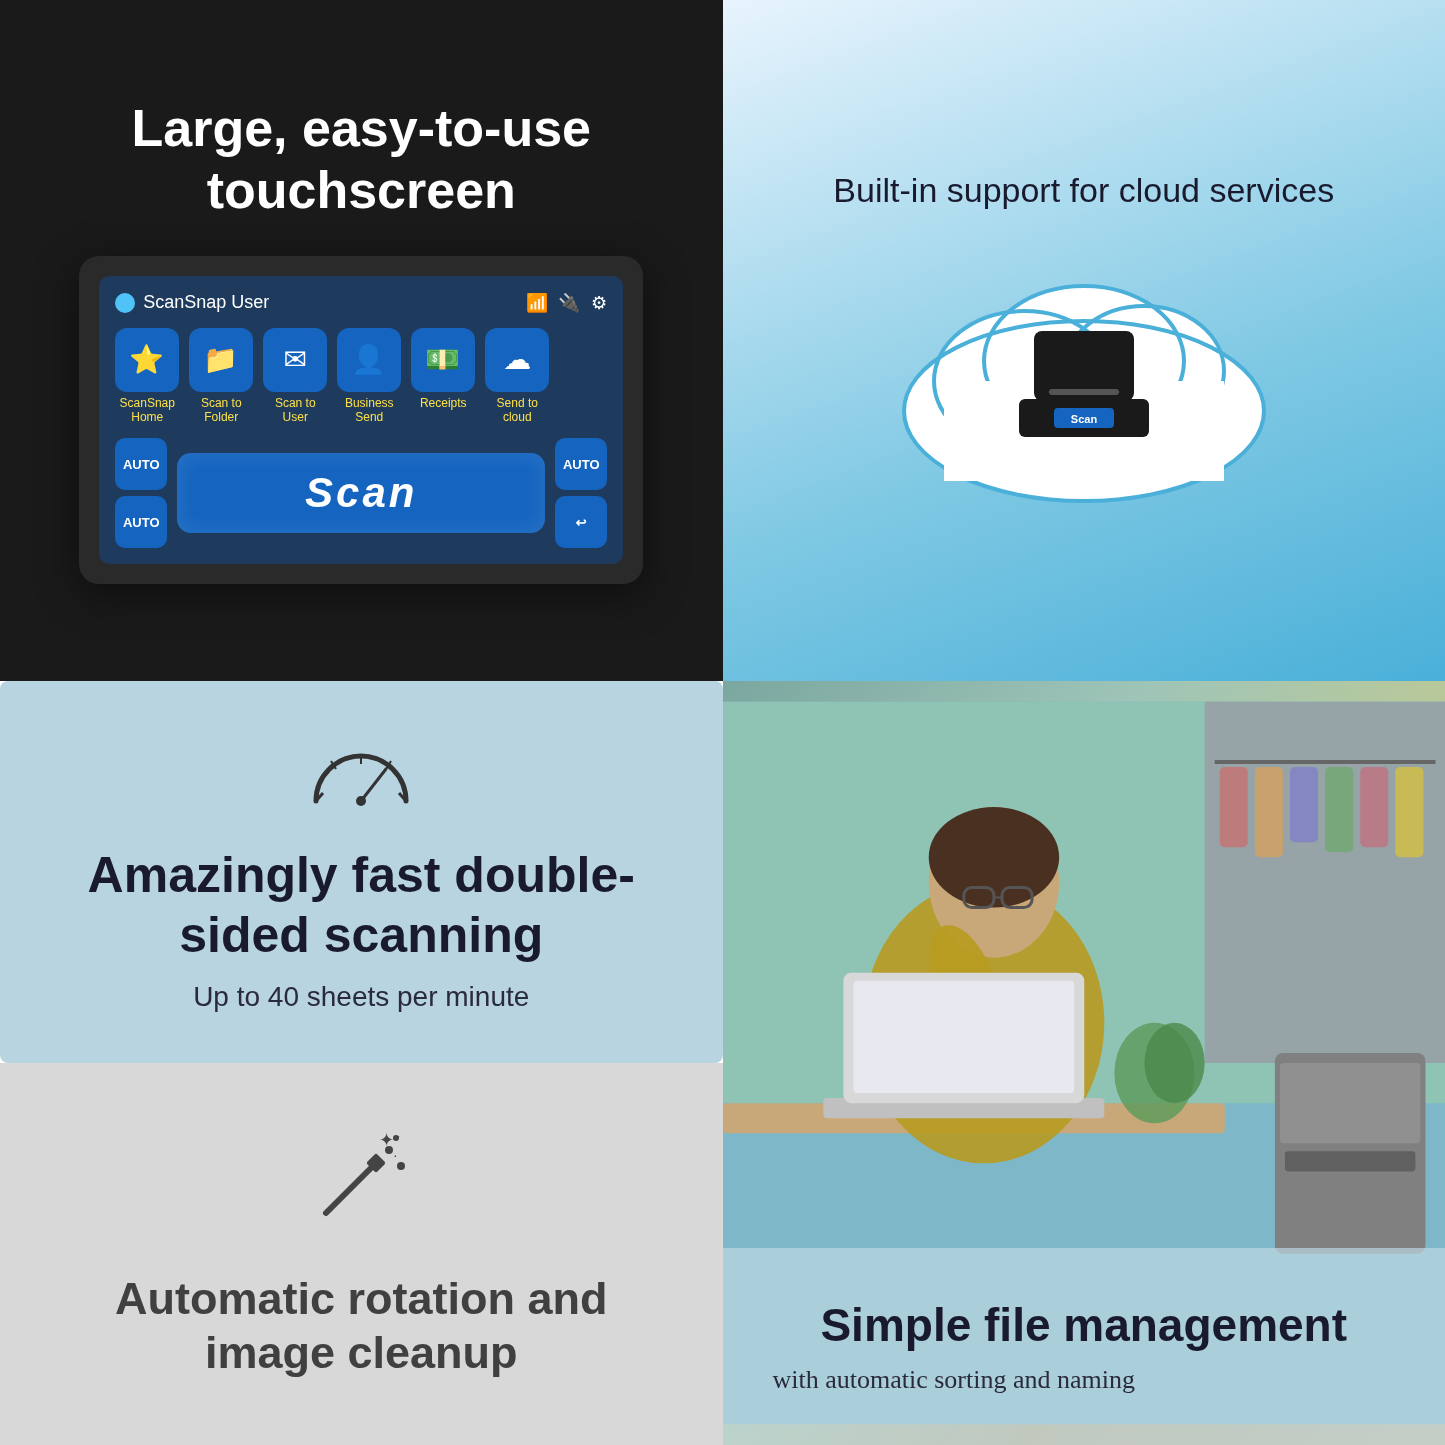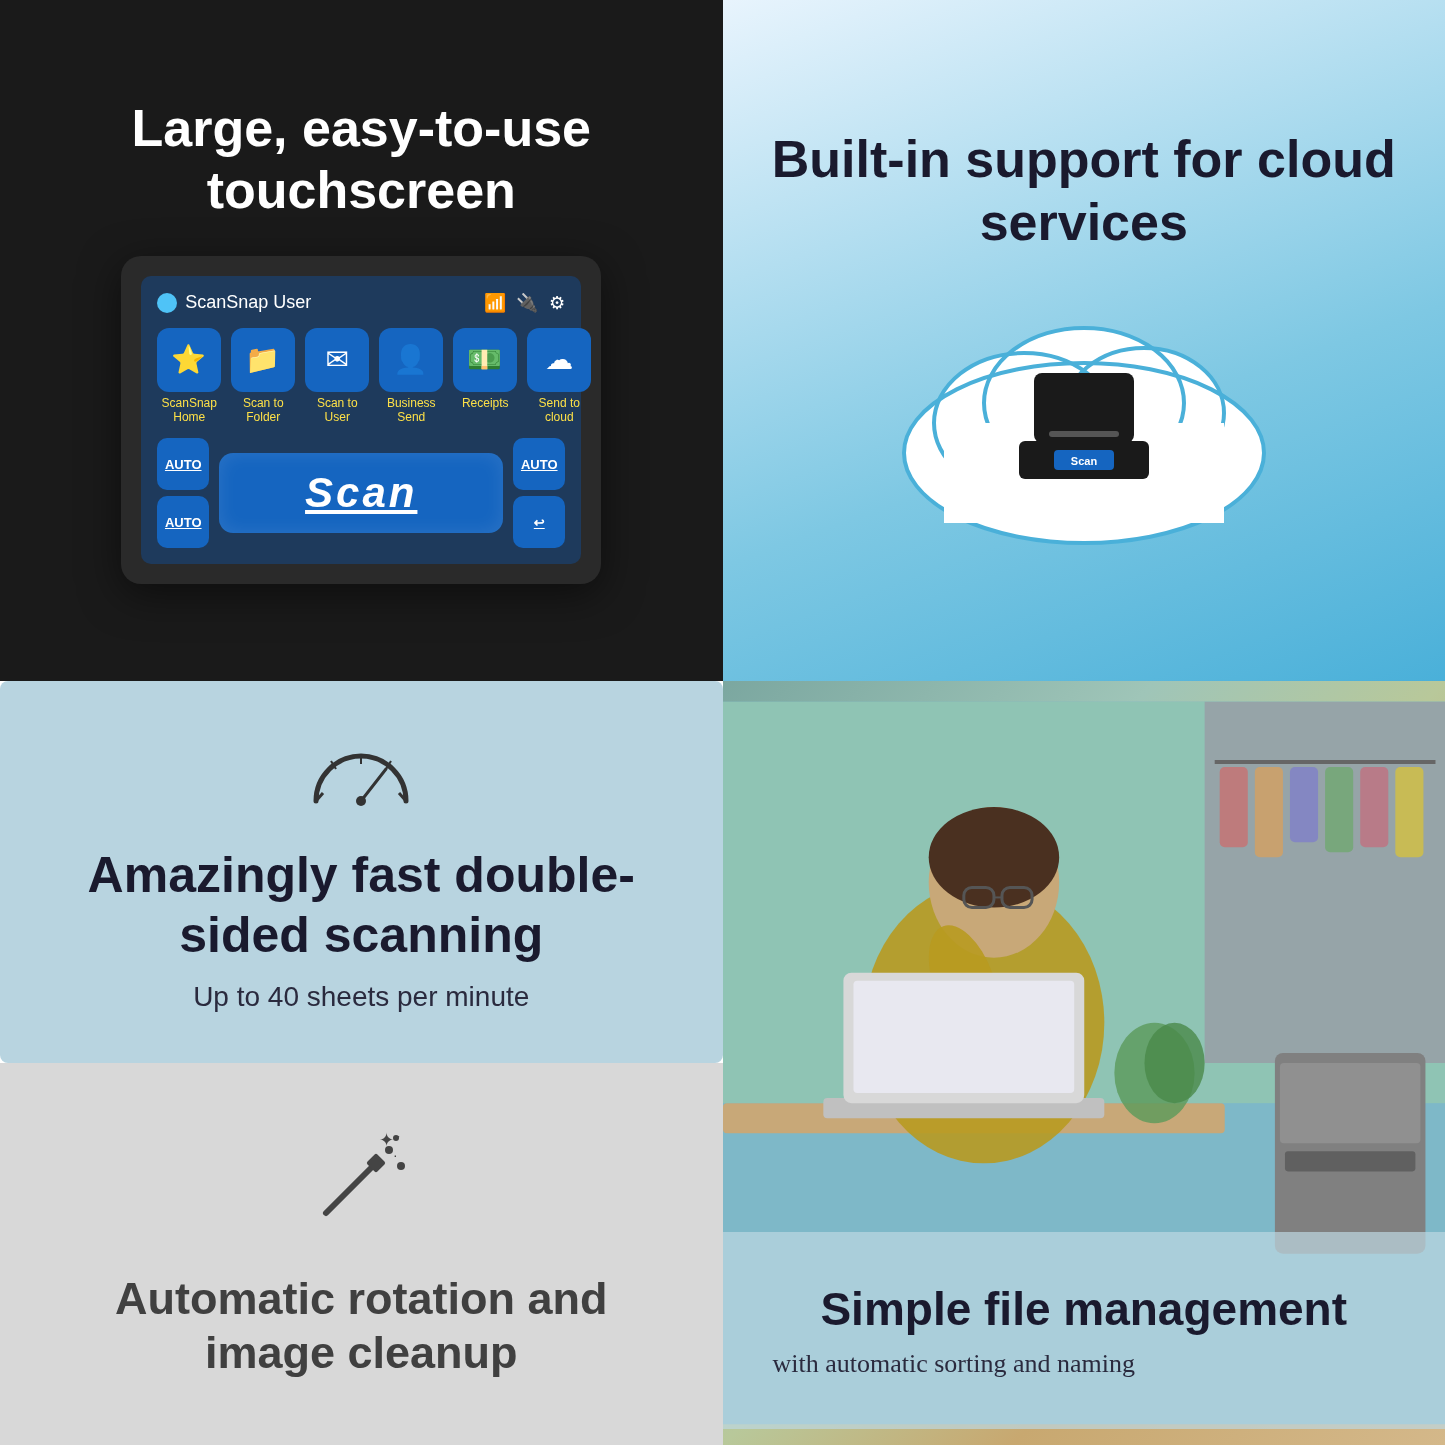--- a/index.html
+++ b/index.html
@@ -28,21 +28,21 @@
     }
     .cell-touchscreen-title {
       color: #ffffff;
       font-size: 52px;
       font-weight: bold;
       text-align: center;
       margin-bottom: 34px;
       line-height: 1.2;
     }
     .scanner-device {
-      width: 480px;
+      width: 564px;
       background: #2a2a2a;
       border-radius: 20px;
       padding: 20px;
       box-shadow: 0 10px 40px rgba(0,0,0,0.5);
     }
     .screen {
       background: #1e3a5c;
       border-radius: 10px;
       padding: 16px;
       color: white;
@@ -96,21 +96,20 @@
       color: #fde047;
       text-align: center;
       max-width: 64px;
       line-height: 1.2;
     }
     .scan-row {
       display: flex;
       align-items: center;
       gap: 10px;
       margin-top: 6px;
-      text-decoration: underline;
     }
     .scan-side-icons {
       display: flex;
       flex-direction: column;
       gap: 6px;
     }
     .side-btn {
       width: 52px;
       height: 52px;
       background: #1565c0;
@@ -142,22 +141,22 @@
     .cell-cloud {
       background: linear-gradient(160deg, #e8f4fd 0%, #7ec8e3 60%, #4ab0d9 100%);
       display: flex;
       flex-direction: column;
       align-items: center;
       justify-content: center;
       padding: 40px;
     }
     .cell-cloud-title {
       color: #1a1a2e;
-      font-size: 52px;
-      font-weight: bold;
+      font-size: 34px;
+      font-weight: normal;
       text-align: center;
       margin-bottom: 40px;
       line-height: 1.2;
     }
     .cloud-container {
       position: relative;
       width: 400px;
       height: 260px;
       display: flex;
       align-items: center;
@@ -250,21 +249,21 @@
           to bottom right,
           #7ba7a0 0%,
           #9fc5b8 30%,
           #b8c89a 50%,
           #c8a870 70%,
           #d4b88a 100%
         );
     }
     .bottom-text-overlay {
       position: absolute;
-      bottom: 16px;
+      bottom: 0;
       left: 0;
       right: 0;
       padding: 50px;
       text-align: center;
       background: rgba(190, 215, 225, 0.7);
     }
   </style>
 </head>
 <body>
 

